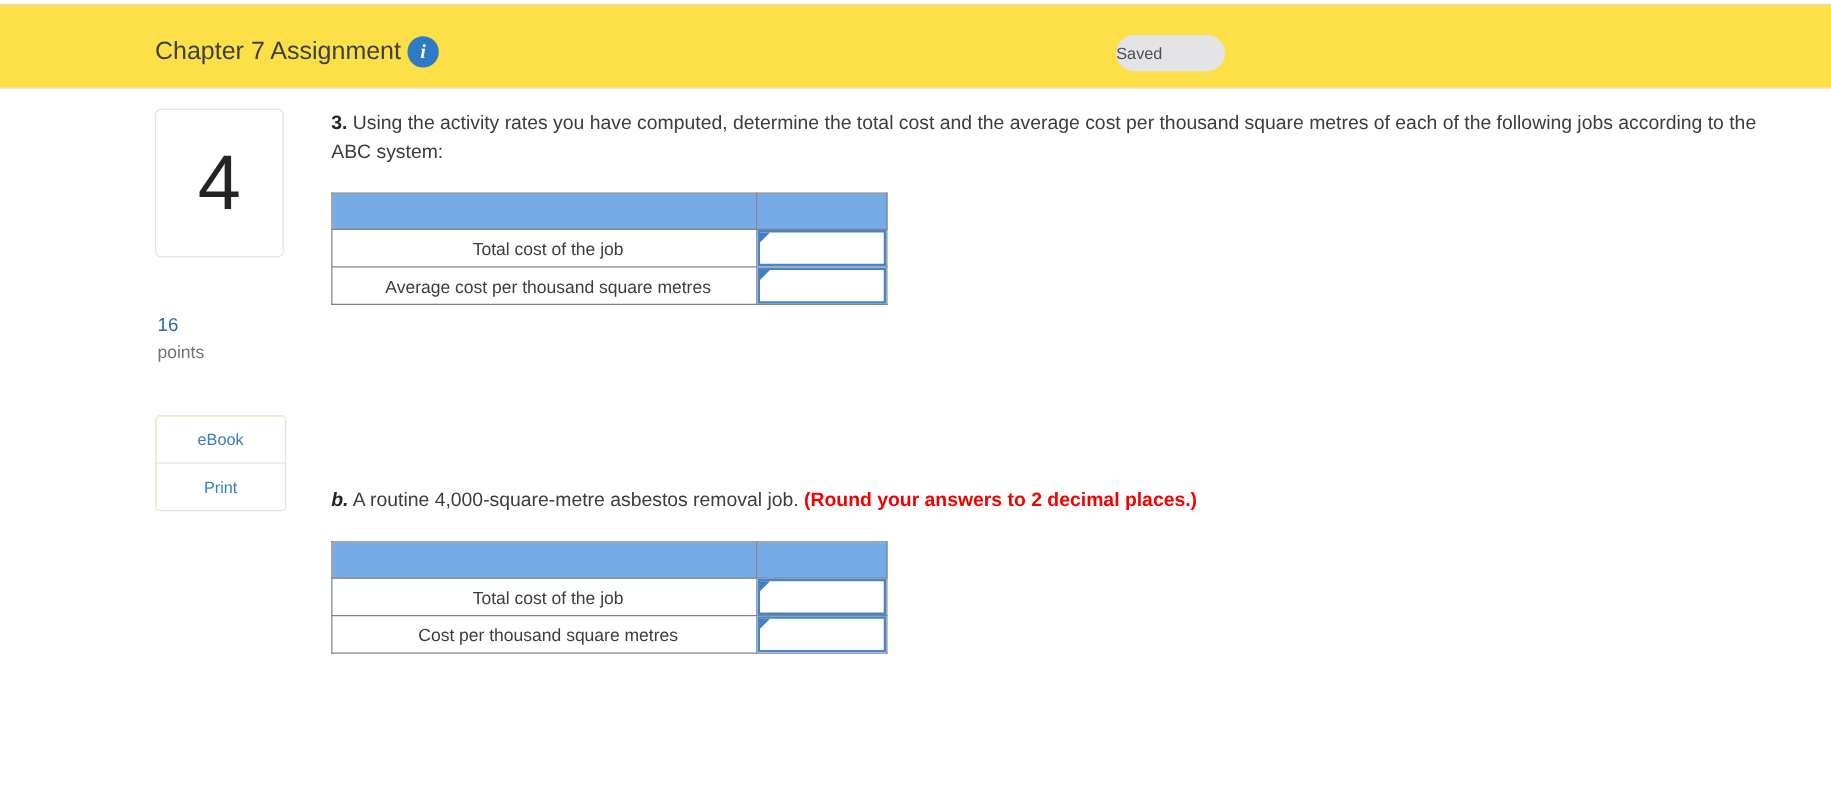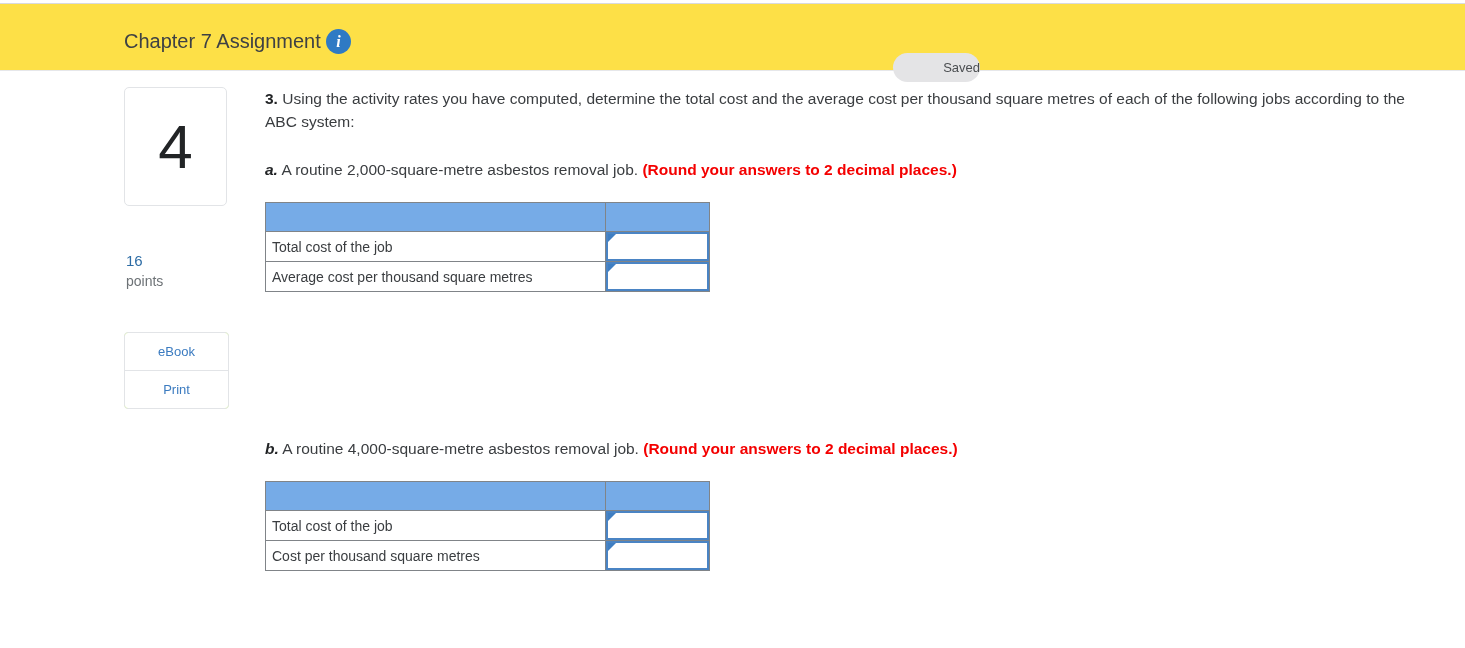--- a/index.html
+++ b/index.html
@@ -60,22 +60,21 @@
     position: absolute;
     left: 893px;
     top: 24px;
     width: 87px;
     height: 29px;
     border-radius: 15px;
     background: #e4e4e6;
     color: #4b4e51;
     font-size: 13px;
     line-height: 29px;
-    text-align: right;
-    margin-top: 25px;
+    text-align: left;
   }
 
   
   .content {
     position: relative;
   }
 
   
   .left-rail {
     position: absolute;
@@ -164,20 +163,21 @@
     color: #f40000;
     font-weight: bold;
   }
 
   
   .ans-table {
     border-collapse: collapse;
     width: 444px;
     table-layout: fixed;
     margin-top: 21px;
+    text-align: center;
   }
   .ans-table col.c1 { width: 340px; }
   .ans-table col.c2 { width: 104px; }
 
   .ans-table tr.head-row td {
     background: #76abe7;
     height: 28px;
     border: 1px solid #808488;
     padding: 0;
   }
@@ -247,25 +247,20 @@
     </div>
   </div>
 
   <div class="qbody">
 
     <div class="stem">
       <b>3.</b>
       <span>Using the activity rates you have computed, determine the total cost and the average cost per thousand square metres of each of the following jobs according to the ABC system:</span>
     </div>
 
-    <div class="part">
-      <span class="letter">a.</span>
-      <span>A routine 2,000-square-metre asbestos removal job.</span>
-      <span class="redbold">(Round your answers to 2 decimal places.)</span>
-    </div>
 
     <table class="ans-table">
       <colgroup>
           <col class="c1">
           <col class="c2">
         </colgroup>
       <tbody>
         <tr class="head-row">
           <td></td>
           <td></td>

